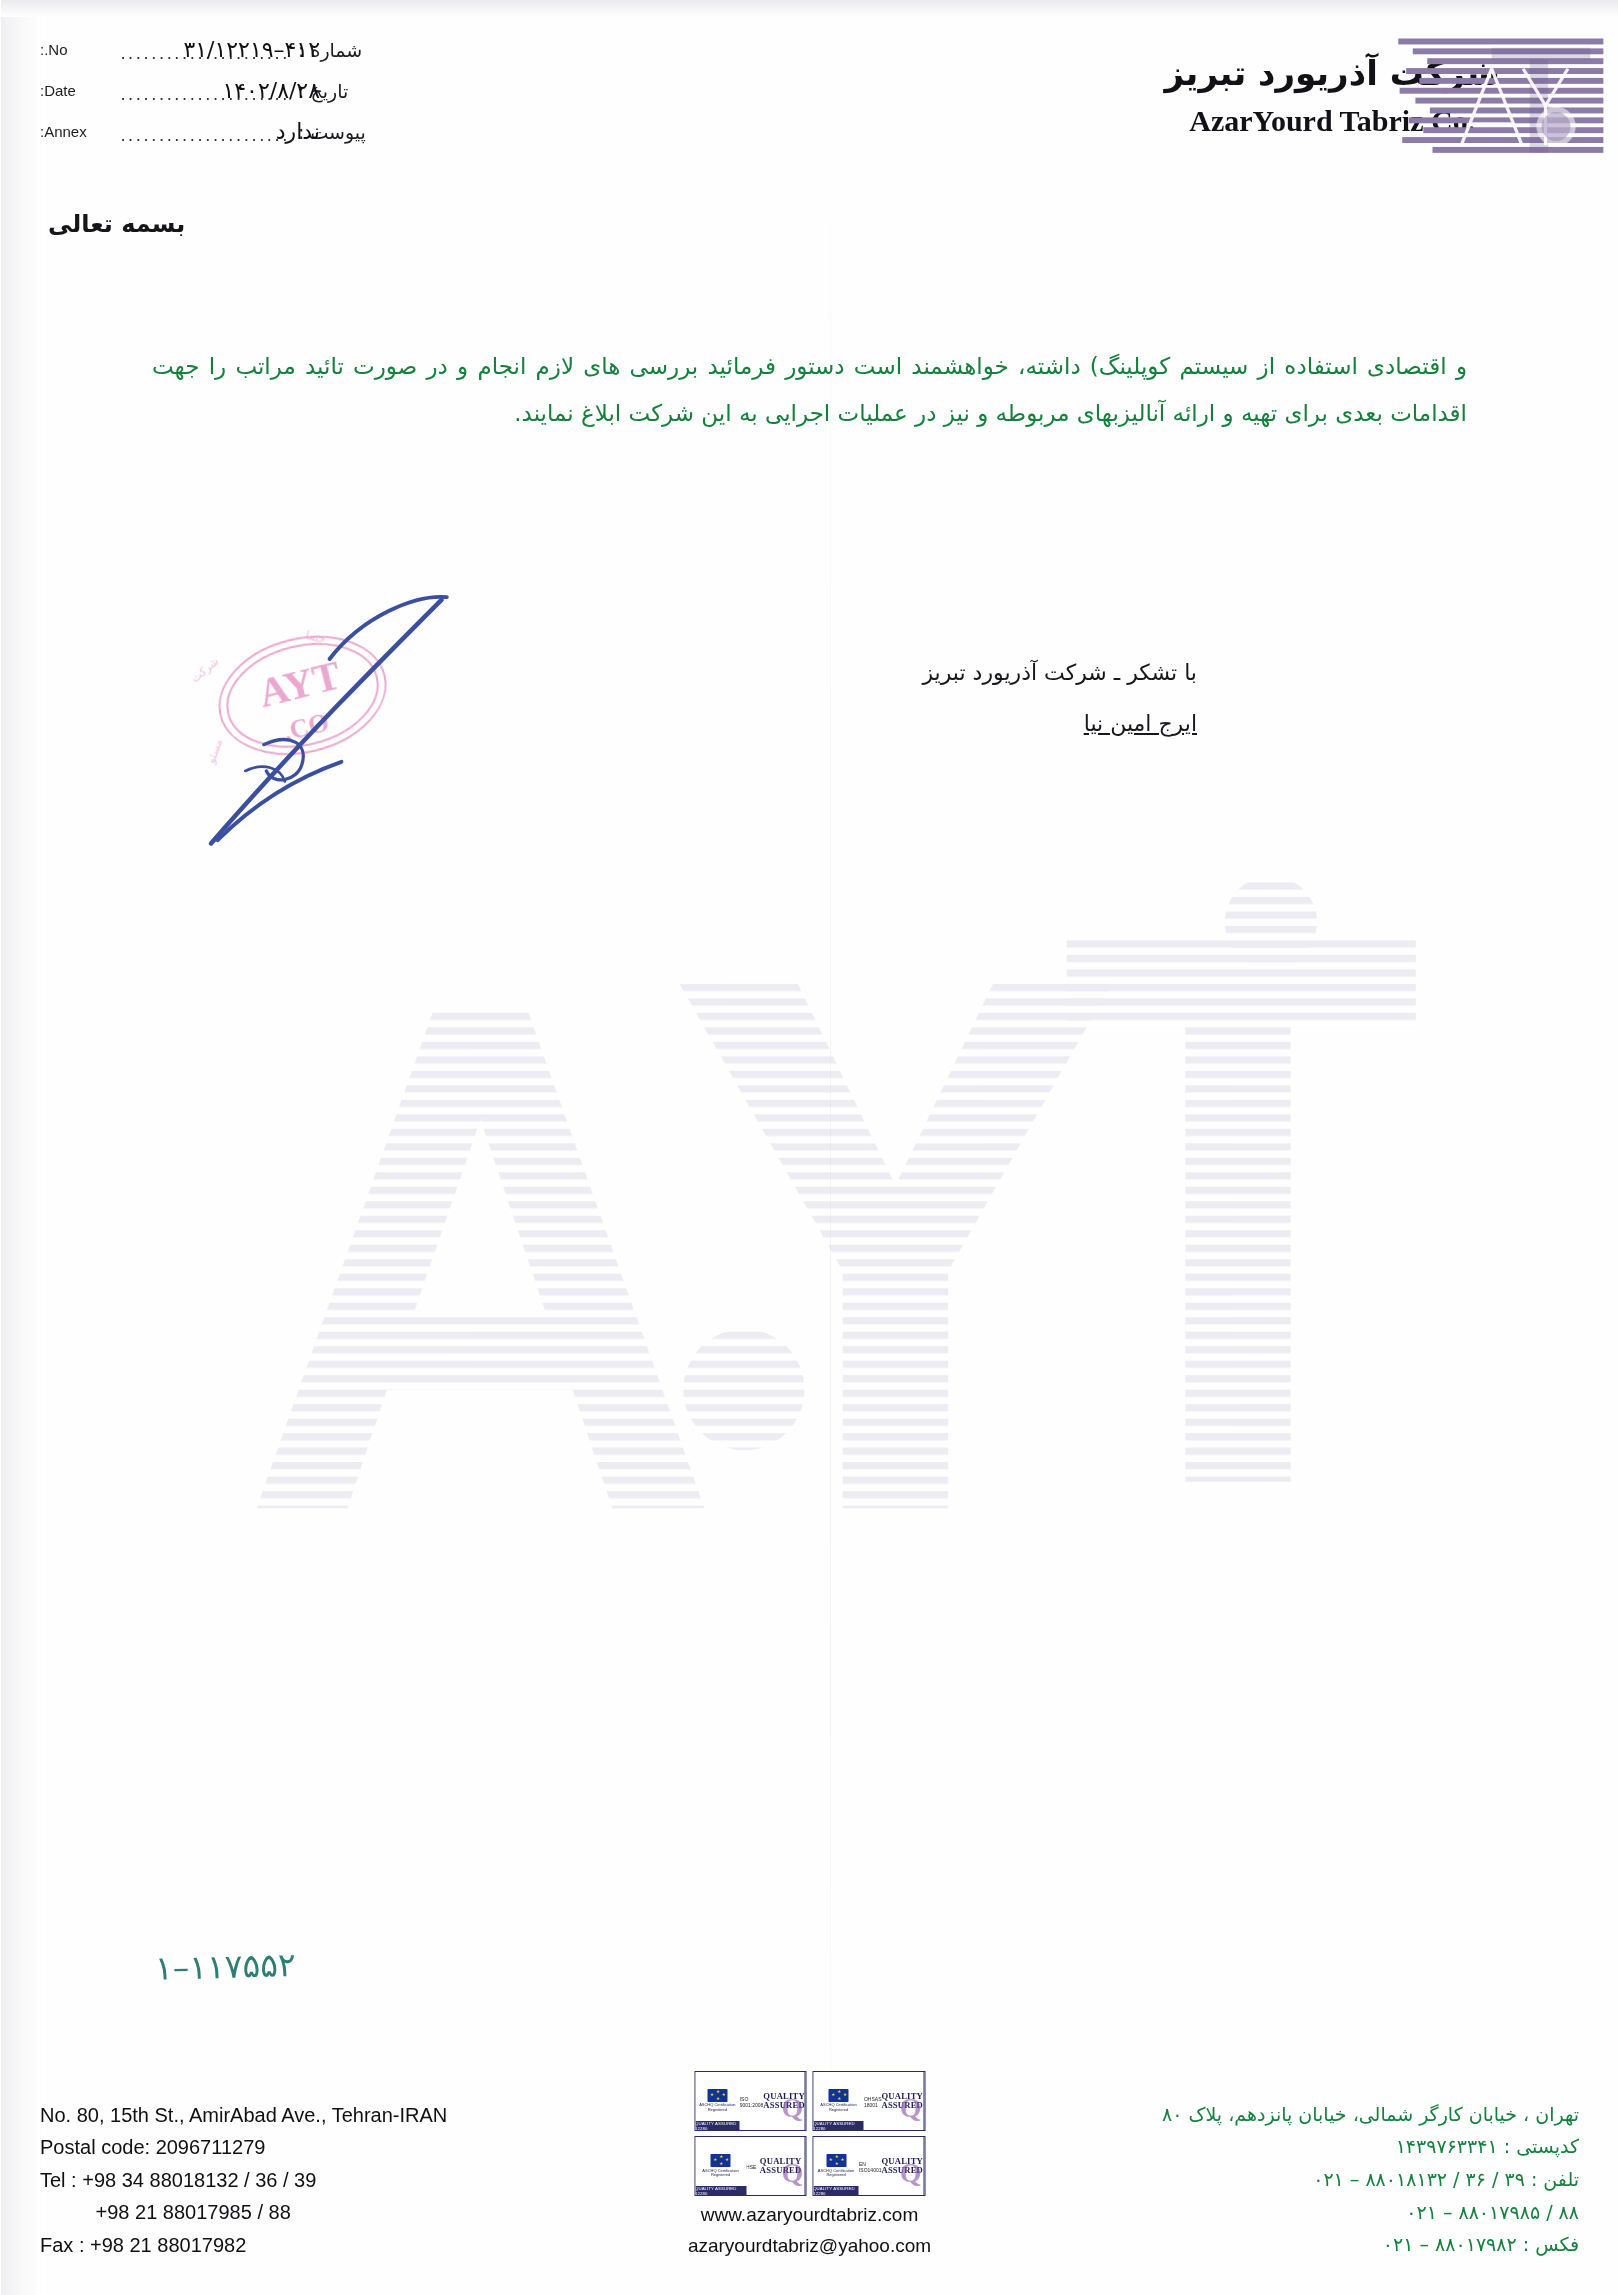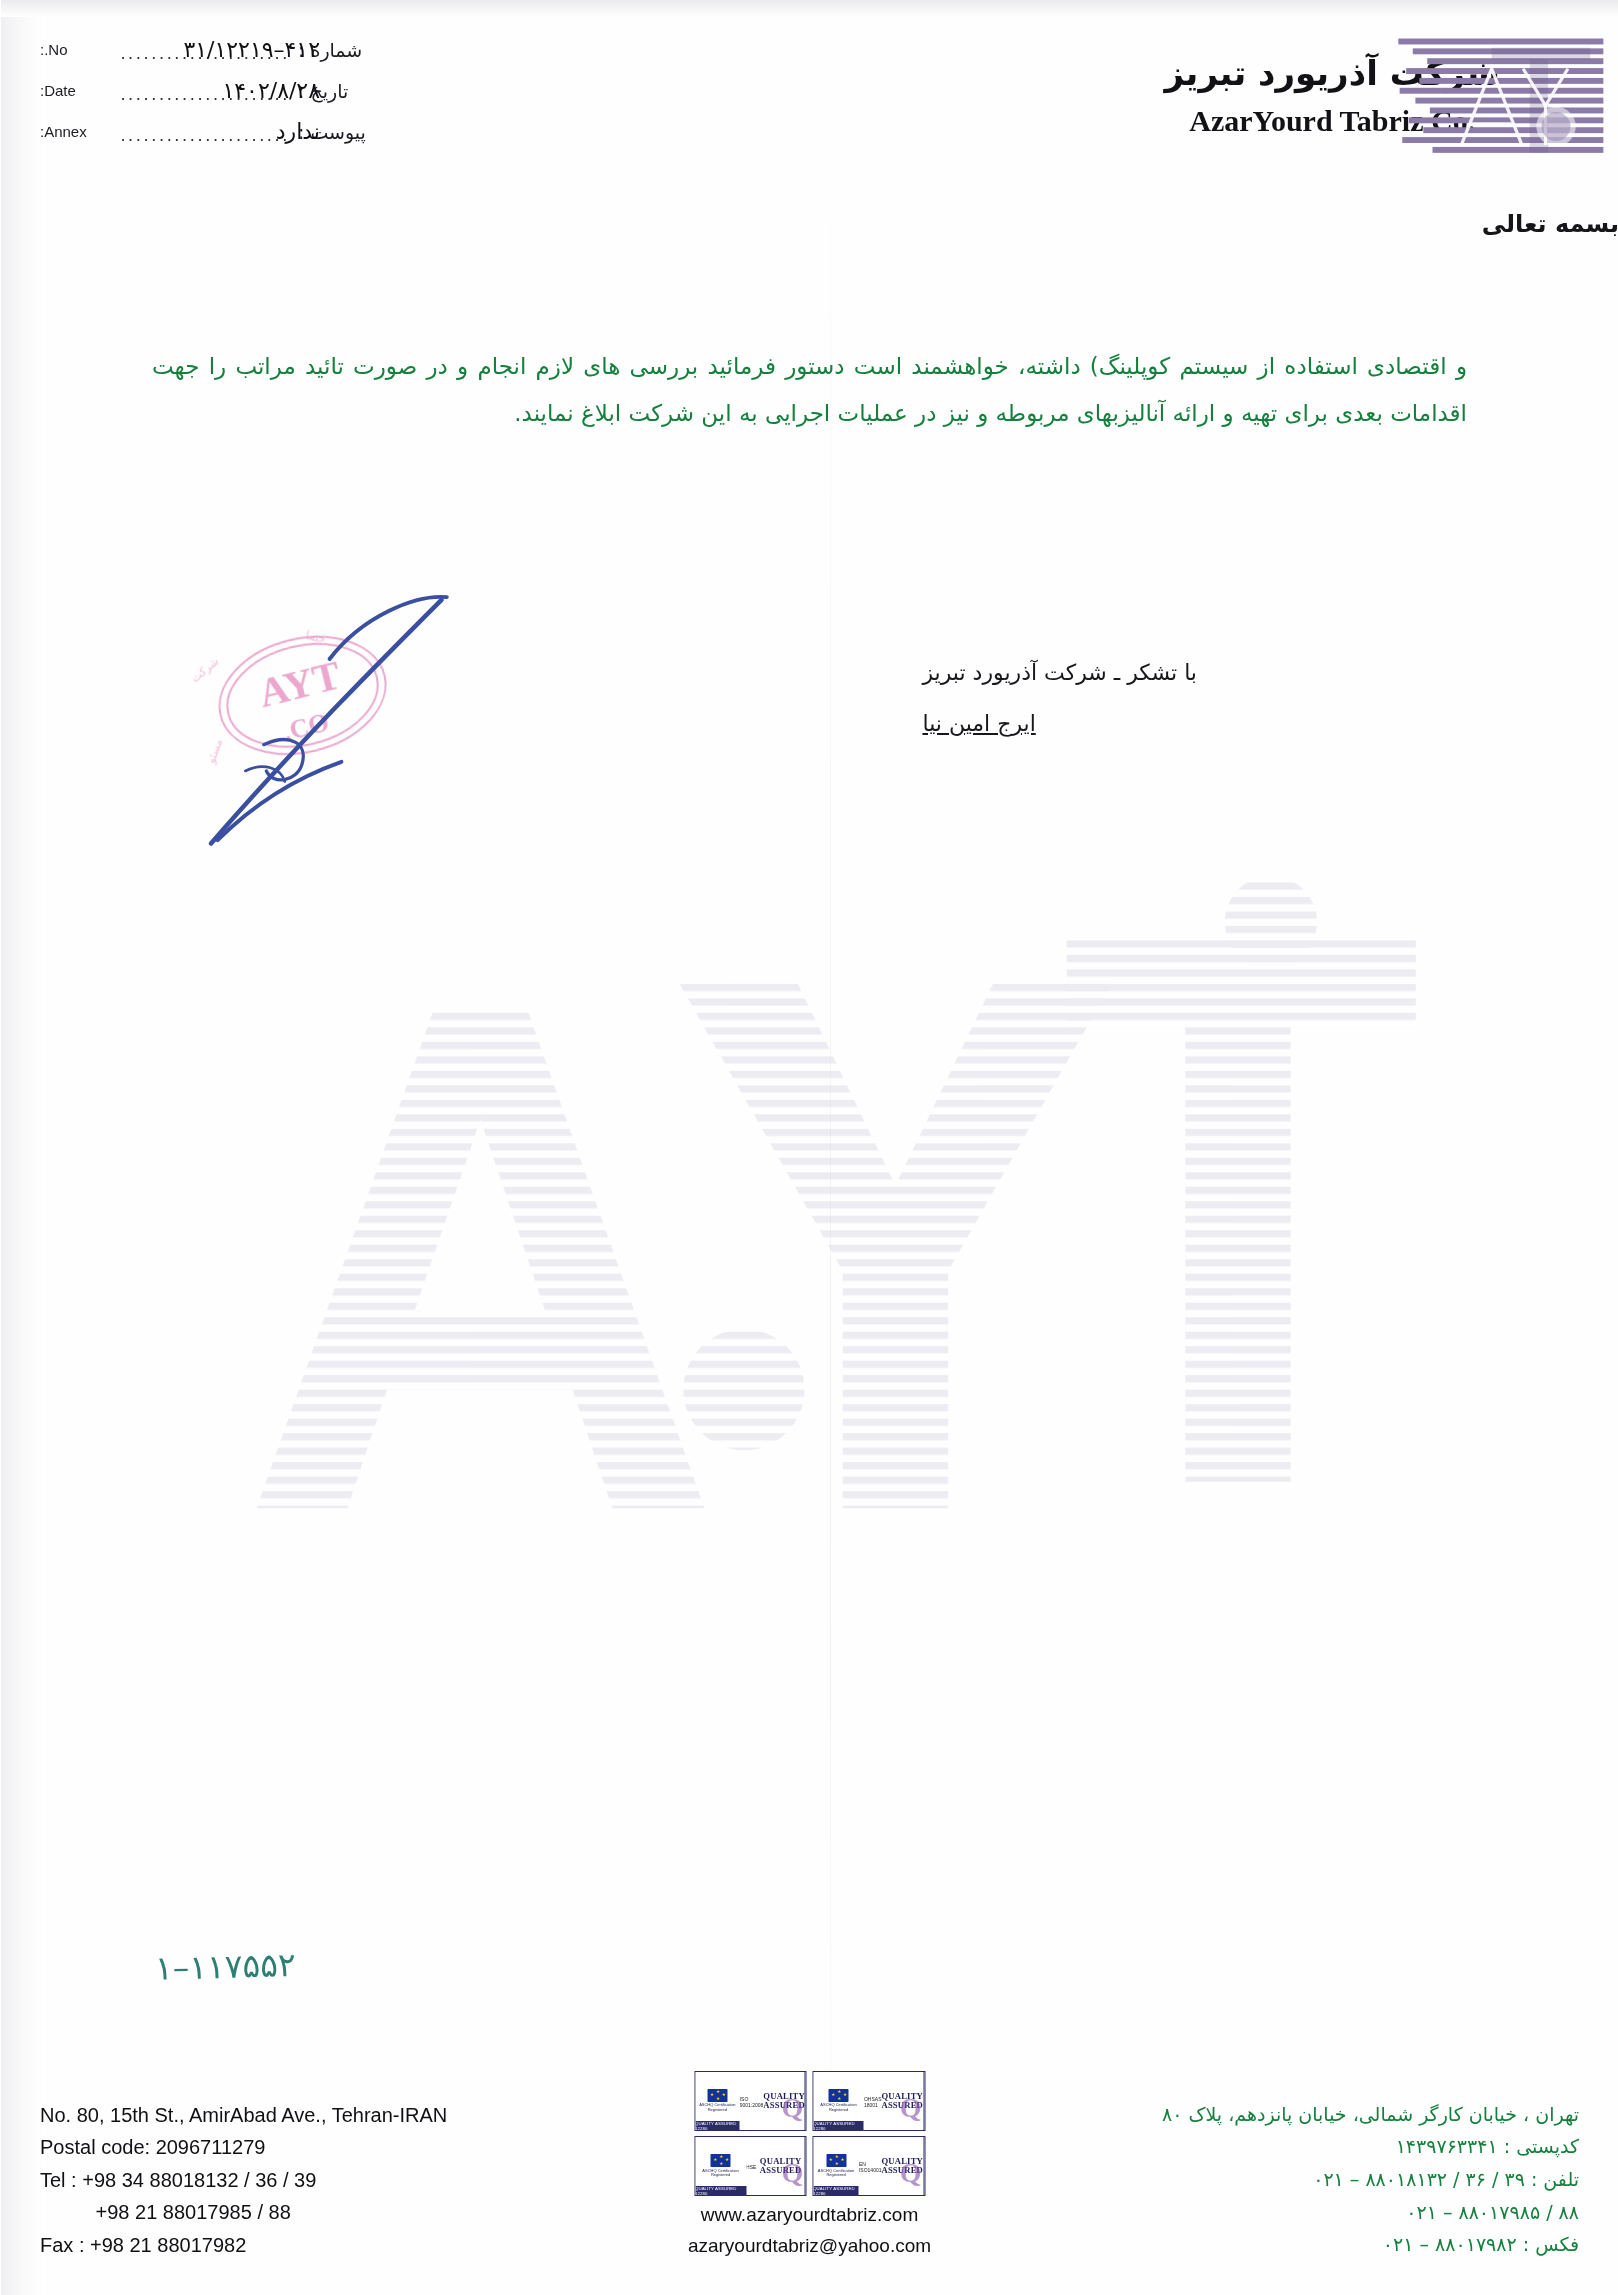--- a/index.html
+++ b/index.html
@@ -62,36 +62,36 @@
     color:#121216;margin-top:10.5px;white-space:nowrap;direction:ltr;
   }
   .logo{
     position:absolute;right:9.2px;top:28px;width:217px;height:138px;
   }
   .rule{
     position:absolute;left:0;top:0;width:100%;height:100%;
   }
 
   .basmala{
-    position:absolute;left:0;right:0;top:210px;text-align:right;
+    position:absolute;left:0;right:0;top:210px;text-align:left;
     font-family:"DejaVu Sans", sans-serif;font-weight:bold;font-size:24px;color:#16161a;padding-left:48px;
   }
 
   
   .body-text{
     position:absolute;right:152px;left:152px;top:343px;
     direction:rtl;text-align:justify;text-align-last:right;
     font-family:"DejaVu Sans", sans-serif;font-size:23px;line-height:2.05;
     color:#15803d;
   }
   .body-text p{margin:0 0 6.6px 0;}
 
   
   .sign-block{
-    position:absolute;right:422px;top:652px;direction:rtl;text-align:left;
+    position:absolute;right:422px;top:652px;direction:rtl;text-align:right;
     font-family:"DejaVu Sans", sans-serif;font-size:22px;color:#17171c;line-height:1.9;
   }
   .sign-name{margin-top:9.2px;font-size:22px;text-decoration:underline;}
 
   .stamp{
     position:absolute;left:191px;top:613px;width:224px;height:171px;
     transform:rotate(-8deg);opacity:.72;pointer-events:none;
   }
   .signature-ink{
     position:absolute;left:132px;top:580px;width:461px;height:303px;pointer-events:none;

